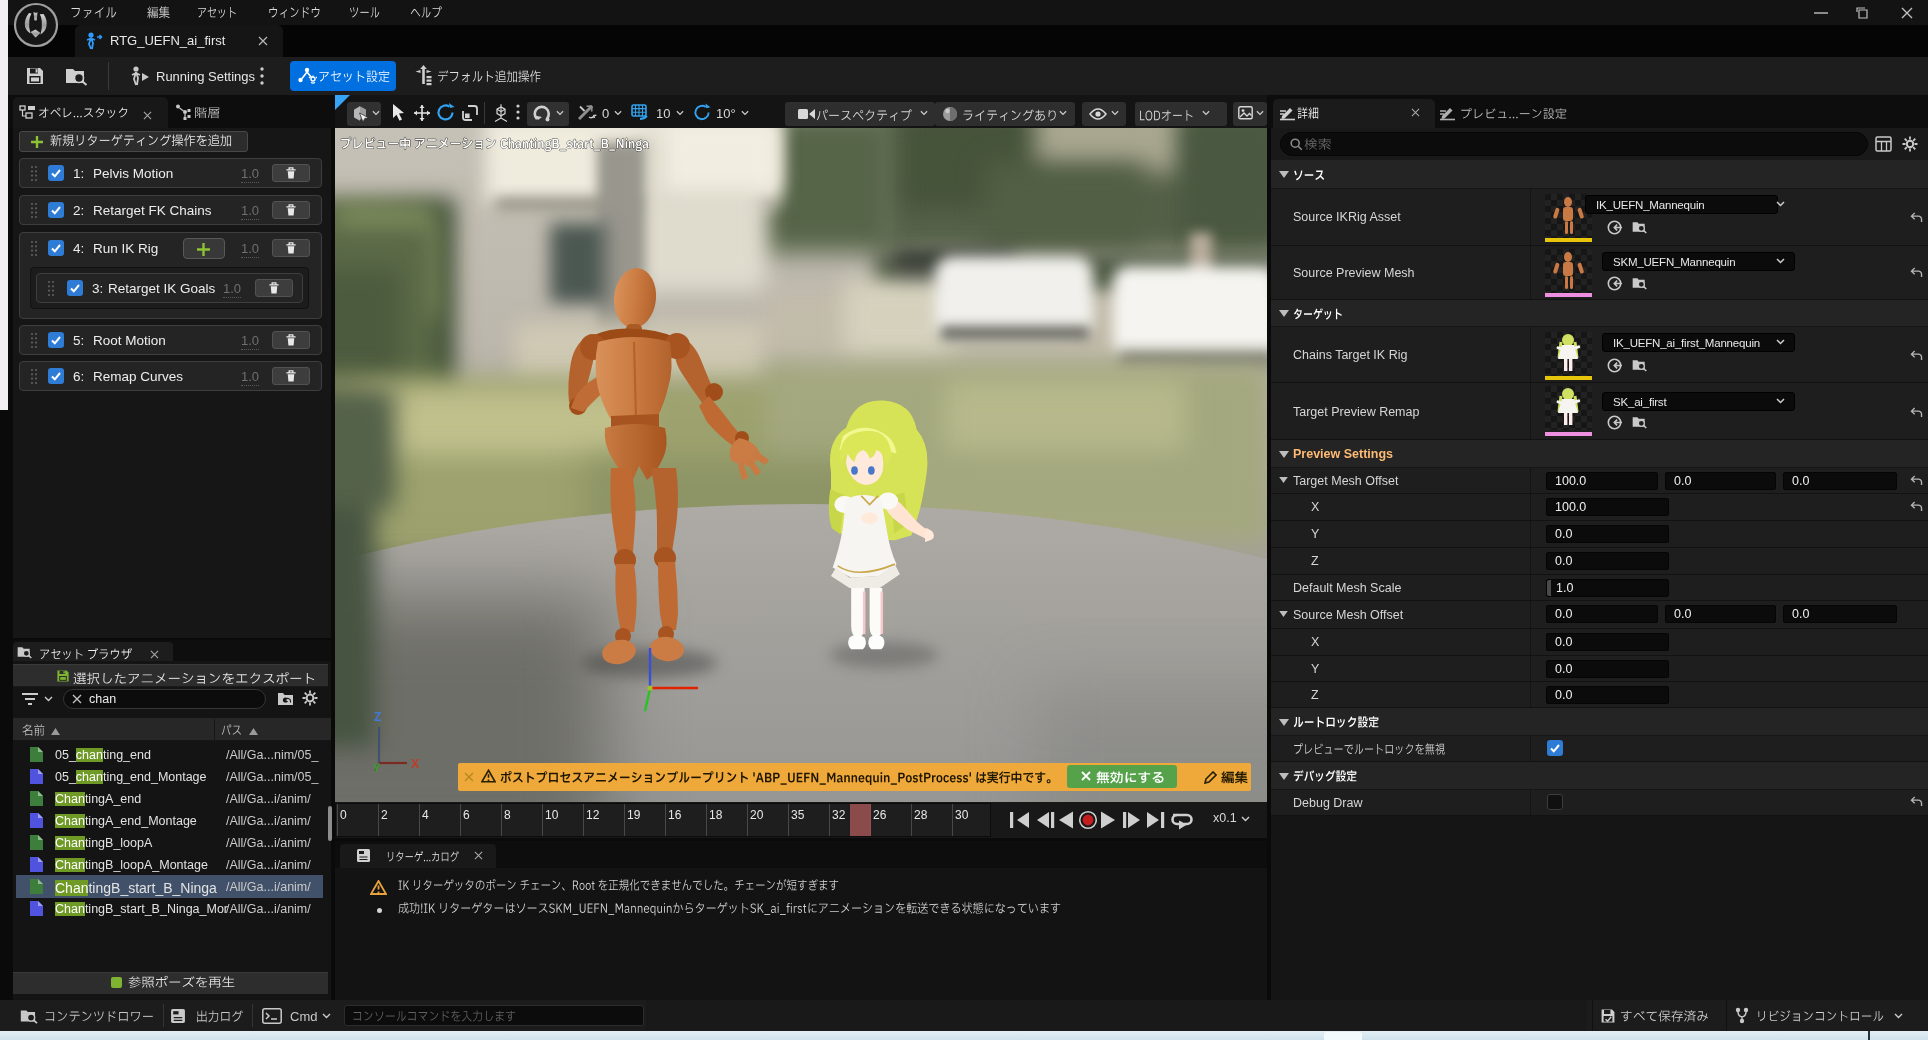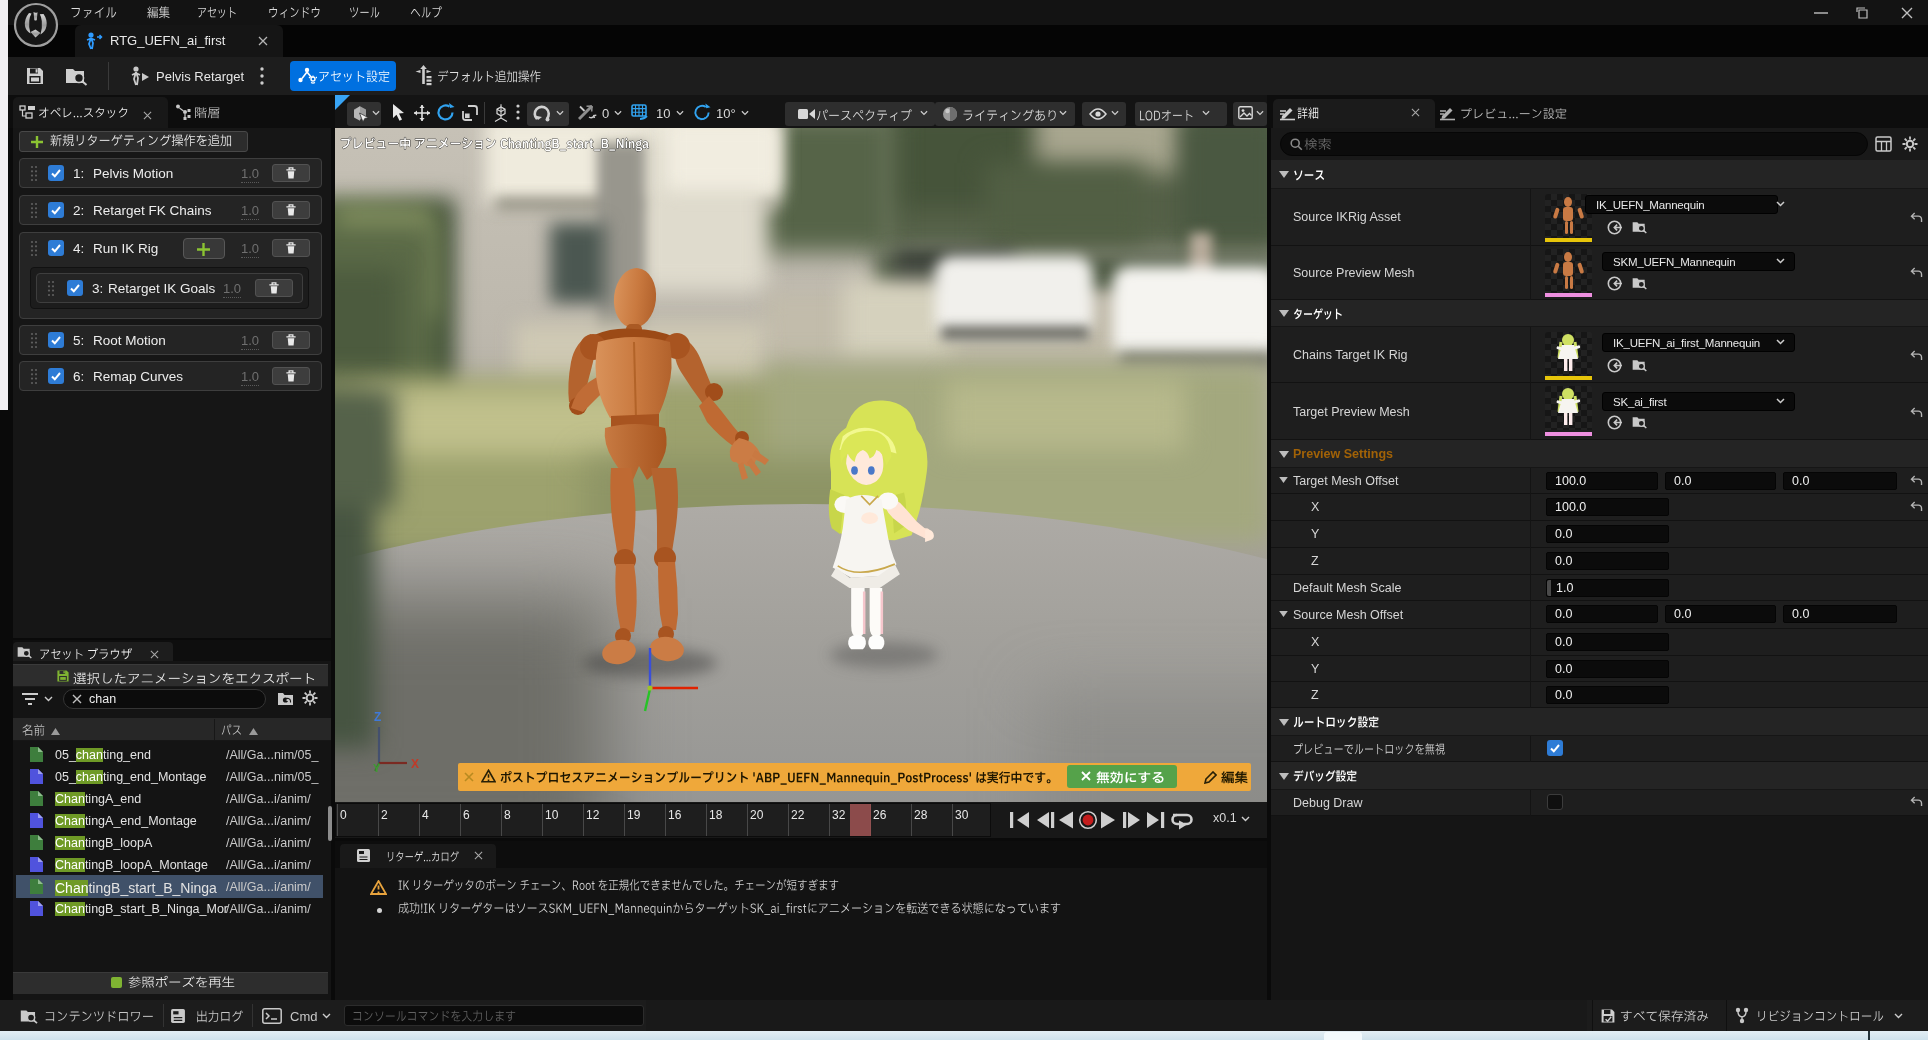--- a/index.html
+++ b/index.html
@@ -278,21 +278,21 @@
   <path d="M1 3 h7 l2 2 h9 v12 h-18 z" fill="#cfcfcf"></path>
   <circle cx="14" cy="12" r="4.5" fill="#1d1d1d" stroke="#cfcfcf" stroke-width="1.6"></circle>
   <path d="M17.5 15.5 l4 3.5" stroke="#cfcfcf" stroke-width="2"></path>
 </svg>
 <div class="abs" style="left:108px;top:62px;width:1px;height:28px;background:#3a3a3a"></div>
 <svg class="abs" style="left:128px;top:65px" width="24" height="22" viewBox="0 0 24 22">
   <circle cx="8" cy="4" r="2.6" fill="#c9c9c9"></circle>
   <path d="M8 7 L6 14 L8 20 M8 7 L10 13 L9 20 M4 10 L8 8 L12 10" stroke="#c9c9c9" stroke-width="1.8" fill="none"></path>
   <path d="M14 8 l7 4 -7 4 z" fill="#c9c9c9"></path>
 </svg>
-<div class="txt" style="left:156px;top:69px;font-size:13px;color:#e6e6e6">Pelvis Retarget</div>
+<div class="txt" style="left:156px;top:69px;font-size:13px;color:#e6e6e6">Running Settings</div>
 <svg class="abs" style="left:259px;top:66px" width="6" height="20" viewBox="0 0 6 20">
     <circle cx="3" cy="3" r="1.7" fill="#cdcdcd"></circle>
     <circle cx="3" cy="10" r="1.7" fill="#cdcdcd"></circle>
     <circle cx="3" cy="17" r="1.7" fill="#cdcdcd"></circle>
   </svg>
 <div class="abs" style="left:290px;top:61px;width:106px;height:30px;background:#0070e0;border-radius:4px"></div>
 <svg class="abs" style="left:297px;top:67px;z-index:2" width="20" height="18" viewBox="0 0 20 18">
   <circle cx="10" cy="3" r="2.2" fill="#fff"></circle>
     <circle cx="3.5" cy="13" r="2.2" fill="#fff"></circle>
     <circle cx="16" cy="12" r="2" fill="none" stroke="#fff" stroke-width="1.4"></circle>
@@ -929,21 +929,21 @@
 <div class="txt" style="left:251px;top:713px;font-size:12px;color:#e8e8e8">12</div>
 <div class="abs" style="left:289px;top:709px;width:1px;height:32px;background:#484848"></div>
 <div class="txt" style="left:292px;top:713px;font-size:12px;color:#e8e8e8">19</div>
 <div class="abs" style="left:330px;top:709px;width:1px;height:32px;background:#484848"></div>
 <div class="txt" style="left:333px;top:713px;font-size:12px;color:#e8e8e8">16</div>
 <div class="abs" style="left:371px;top:709px;width:1px;height:32px;background:#484848"></div>
 <div class="txt" style="left:374px;top:713px;font-size:12px;color:#e8e8e8">18</div>
 <div class="abs" style="left:412px;top:709px;width:1px;height:32px;background:#484848"></div>
 <div class="txt" style="left:415px;top:713px;font-size:12px;color:#e8e8e8">20</div>
 <div class="abs" style="left:453px;top:709px;width:1px;height:32px;background:#484848"></div>
-<div class="txt" style="left:456px;top:713px;font-size:12px;color:#e8e8e8">22</div>
+<div class="txt" style="left:456px;top:713px;font-size:12px;color:#e8e8e8">35</div>
 <div class="abs" style="left:494px;top:709px;width:1px;height:32px;background:#484848"></div>
 <div class="txt" style="left:497px;top:713px;font-size:12px;color:#e8e8e8">32</div>
 <div class="abs" style="left:535px;top:709px;width:1px;height:32px;background:#484848"></div>
 <div class="txt" style="left:538px;top:713px;font-size:12px;color:#e8e8e8">26</div>
 <div class="abs" style="left:576px;top:709px;width:1px;height:32px;background:#484848"></div>
 <div class="txt" style="left:579px;top:713px;font-size:12px;color:#e8e8e8">28</div>
 <div class="abs" style="left:617px;top:709px;width:1px;height:32px;background:#484848"></div>
 <div class="txt" style="left:620px;top:713px;font-size:12px;color:#e8e8e8">30</div>
 <div class="abs" style="left:515px;top:709px;width:21px;height:32px;background:#a05454;opacity:.85"></div>
 
@@ -1130,21 +1130,21 @@
       <path d="M1 3 h7 l2 2 h9 v12 h-18 z" fill="#c9c9c9"></path>
       <circle cx="14" cy="12" r="4.5" fill="#1e1e1e" stroke="#c9c9c9" stroke-width="1.8"></circle>
       <path d="M17.5 15.5 l4 3.5" stroke="#c9c9c9" stroke-width="2.2"></path>
     </svg>
 <svg class="abs undo" style="left:639px;top:255px" viewBox="0 0 14 12" width="13" height="11">
       <path d="M5 1L1.5 4.5 5 8M1.5 4.5H9a3.5 3.5 0 0 1 3.5 3.5V11" stroke="#b5b5b5" stroke-width="1.5" fill="none"></path>
     </svg>
 
 <div class="abs" style="left:0;top:288px;width:657px;height:57px;background:#1e1e1e;border-bottom:1px solid #121212"></div>
 <div class="abs" style="left:259px;top:288px;width:1px;height:57px;background:#141414"></div>
-<div class="txt" style="left:22px;top:310px;font-size:12.5px;color:#d6d6d6">Target Preview Mesh</div>
+<div class="txt" style="left:22px;top:310px;font-size:12.5px;color:#d6d6d6">Target Preview Remap</div>
 <div class="abs thumb" style="left:274px;top:291px"><svg width="47" height="44" viewBox="0 0 47 44">
         <ellipse cx="23" cy="8" rx="6" ry="6" fill="#cfe063"></ellipse>
         <path d="M16 10 L14 26 M30 10l2 16" stroke="#cfe063" stroke-width="3"></path>
         <path d="M17 13h12l4 14H13z" fill="#f6f4f0"></path>
         <rect x="12" y="14" width="10" height="3" rx="1.5" fill="#f6f4f0" transform="rotate(15 12 14)"></rect>
         <rect x="25" y="13" width="10" height="3" rx="1.5" fill="#f6f4f0" transform="rotate(-15 35 14)"></rect>
         <rect x="19" y="27" width="3.4" height="12" fill="#fdecec"></rect>
         <rect x="24" y="27" width="3.4" height="12" fill="#fdecec"></rect>
       </svg></div>
 <div class="abs" style="left:274px;top:337px;width:47px;height:4px;background:#ee8fe0"></div>
@@ -1164,21 +1164,21 @@
       <path d="M17.5 15.5 l4 3.5" stroke="#c9c9c9" stroke-width="2.2"></path>
     </svg>
 <svg class="abs undo" style="left:639px;top:312px" viewBox="0 0 14 12" width="13" height="11">
       <path d="M5 1L1.5 4.5 5 8M1.5 4.5H9a3.5 3.5 0 0 1 3.5 3.5V11" stroke="#b5b5b5" stroke-width="1.5" fill="none"></path>
     </svg>
 
 <div class="abs" style="left:0;top:345px;width:657px;height:28px;background:#242424;border-bottom:1px solid #161616"></div>
 <svg class="abs" style="left:8px;top:356px" width="10" height="7" viewBox="0 0 10 7">
       <path d="M0 0h10L5 7z" fill="#bdbdbd"></path>
     </svg>
-<div class="txt" style="left:22px;top:352px;font-size:12.5px;font-weight:bold;color:#a16207">Preview Settings</div>
+<div class="txt" style="left:22px;top:352px;font-size:12.5px;font-weight:bold;color:#fdba74">Preview Settings</div>
 <div class="abs" style="left:0;top:373px;width:657px;height:26px;background:#1e1e1e;border-bottom:1px solid #121212"></div>
 <div class="abs" style="left:259px;top:373px;width:1px;height:26px;background:#141414"></div>
 <svg class="abs" style="left:8px;top:382px" width="9" height="6" viewBox="0 0 10 7">
       <path d="M0 0h10L5 7z" fill="#bdbdbd"></path>
     </svg>
 <div class="txt" style="left:22px;top:379px;font-size:12.5px;color:#d6d6d6">Target Mesh Offset</div>
 <div class="abs" style="left:275px;top:377px;width:112px;height:18px;background:#0b0b0b;border:1px solid #050505;border-radius:2px"></div>
     <div class="txt" style="left:284px;top:379px;font-size:12.5px;color:#f0f0f0">100.0</div>
 <div class="abs" style="left:394px;top:377px;width:111px;height:18px;background:#0b0b0b;border:1px solid #050505;border-radius:2px"></div>
     <div class="txt" style="left:403px;top:379px;font-size:12.5px;color:#f0f0f0">0.0</div>

